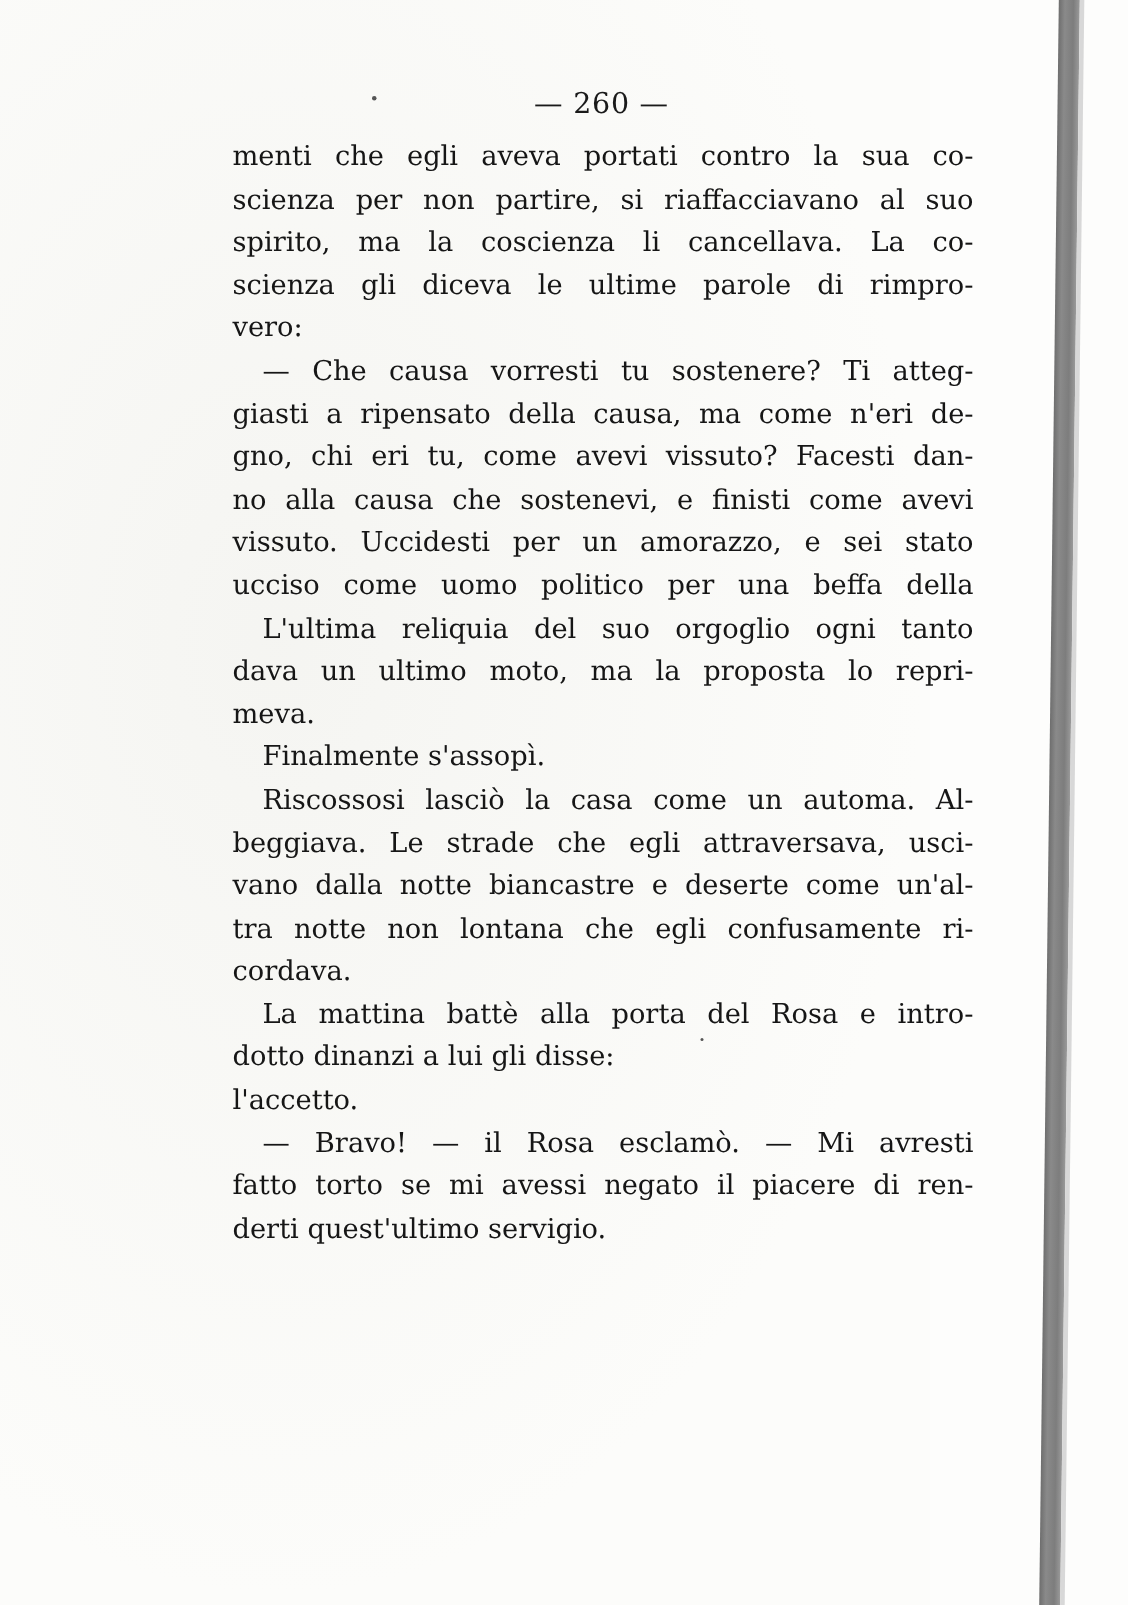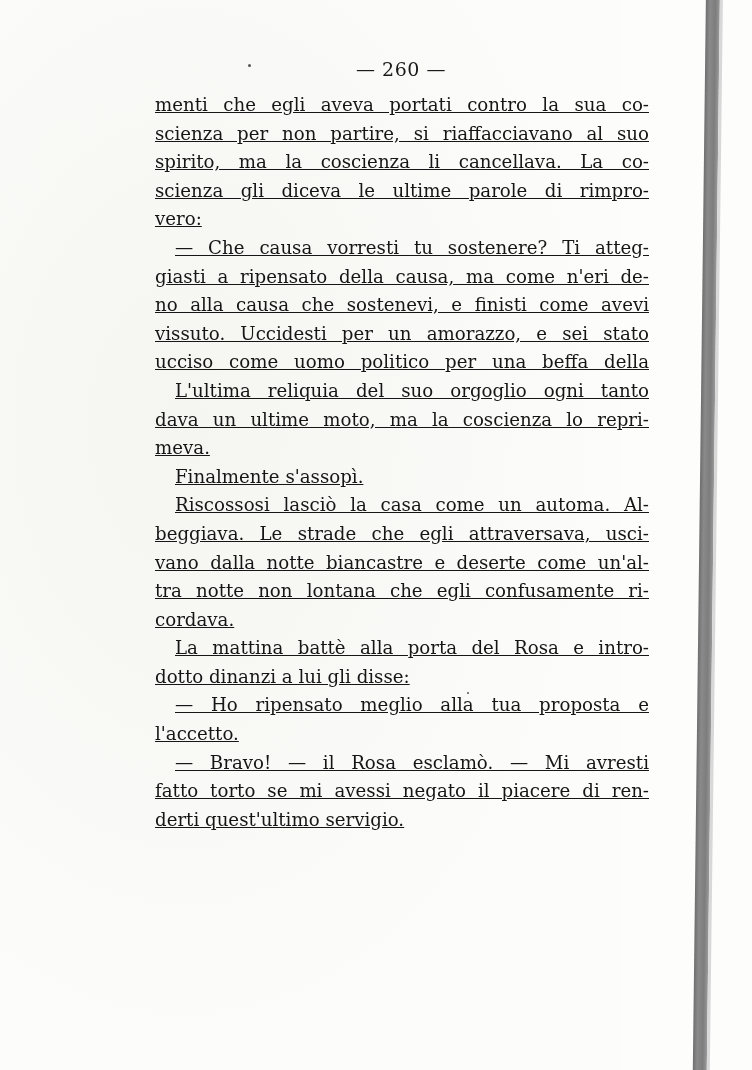--- a/index.html
+++ b/index.html
@@ -67,21 +67,20 @@
       font-family: "DejaVu Serif", serif;
       font-size: 18.2px;
       color: #161616;
     }
     .line {
       height: 28.6px;
       line-height: 28.6px;
       white-space: nowrap;
       text-align: justify;
       text-align-last: justify;
-      text-decoration: underline;
     }
     .line.last {
       text-align: center;
       text-align-last: left;
     }
     .line.indent {
       padding-left: 20px;
     }
     .paragraph {
       margin: 0;
@@ -105,28 +104,29 @@
       <div class="line">menti che egli aveva portati contro la sua co-</div>
       <div class="line">scienza per non partire, si riaffacciavano al suo</div>
       <div class="line">spirito, ma la coscienza li cancellava. La co-</div>
       <div class="line">scienza gli diceva le ultime parole di rimpro-</div>
       <div class="line last">vero:</div>
     </div>
 
     <div class="paragraph">
       <div class="line indent">— Che causa vorresti tu sostenere? Ti atteg-</div>
       <div class="line">giasti a ripensato della causa, ma come n'eri de-</div>
+      <div class="line">gno, chi eri tu, come avevi vissuto? Facesti dan-</div>
       <div class="line">no alla causa che sostenevi, e finisti come avevi</div>
       <div class="line">vissuto. Uccidesti per un amorazzo, e sei stato</div>
       <div class="line">ucciso come uomo politico per una beffa della</div>
     </div>
 
     <div class="paragraph">
       <div class="line indent">L'ultima reliquia del suo orgoglio ogni tanto</div>
-      <div class="line">dava un ultime moto, ma la coscienza lo repri-</div>
+      <div class="line">dava un ultimo moto, ma la proposta lo repri-</div>
       <div class="line last">meva.</div>
     </div>
 
     <div class="paragraph">
       <div class="line indent last">Finalmente s'assopì.</div>
     </div>
 
     <div class="paragraph">
       <div class="line indent">Riscossosi lasciò la casa come un automa. Al-</div>
       <div class="line">beggiava. Le strade che egli attraversava, usci-</div>
@@ -134,21 +134,20 @@
       <div class="line">tra notte non lontana che egli confusamente ri-</div>
       <div class="line last">cordava.</div>
     </div>
 
     <div class="paragraph">
       <div class="line indent">La mattina battè alla porta del Rosa e intro-</div>
       <div class="line last">dotto dinanzi a lui gli disse:</div>
     </div>
 
     <div class="paragraph">
-      <div class="line indent">— Ho ripensato meglio alla tua proposta e</div>
       <div class="line last">l'accetto.</div>
     </div>
 
     <div class="paragraph">
       <div class="line indent">— Bravo! — il Rosa esclamò. — Mi avresti</div>
       <div class="line">fatto torto se mi avessi negato il piacere di ren-</div>
       <div class="line last">derti quest'ultimo servigio.</div>
     </div>
   </div>
 </div>

